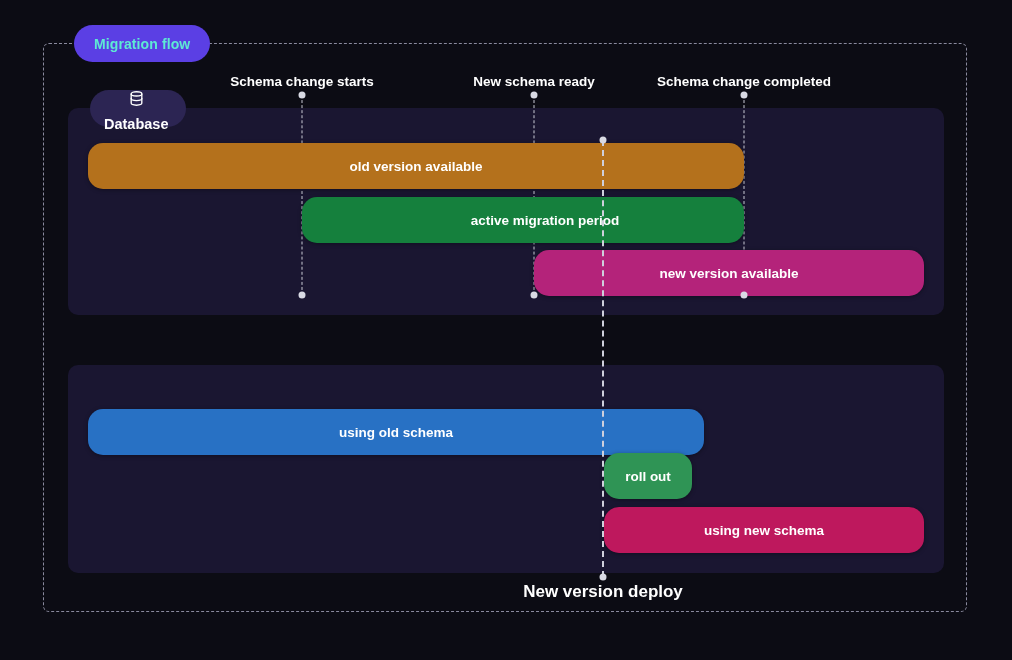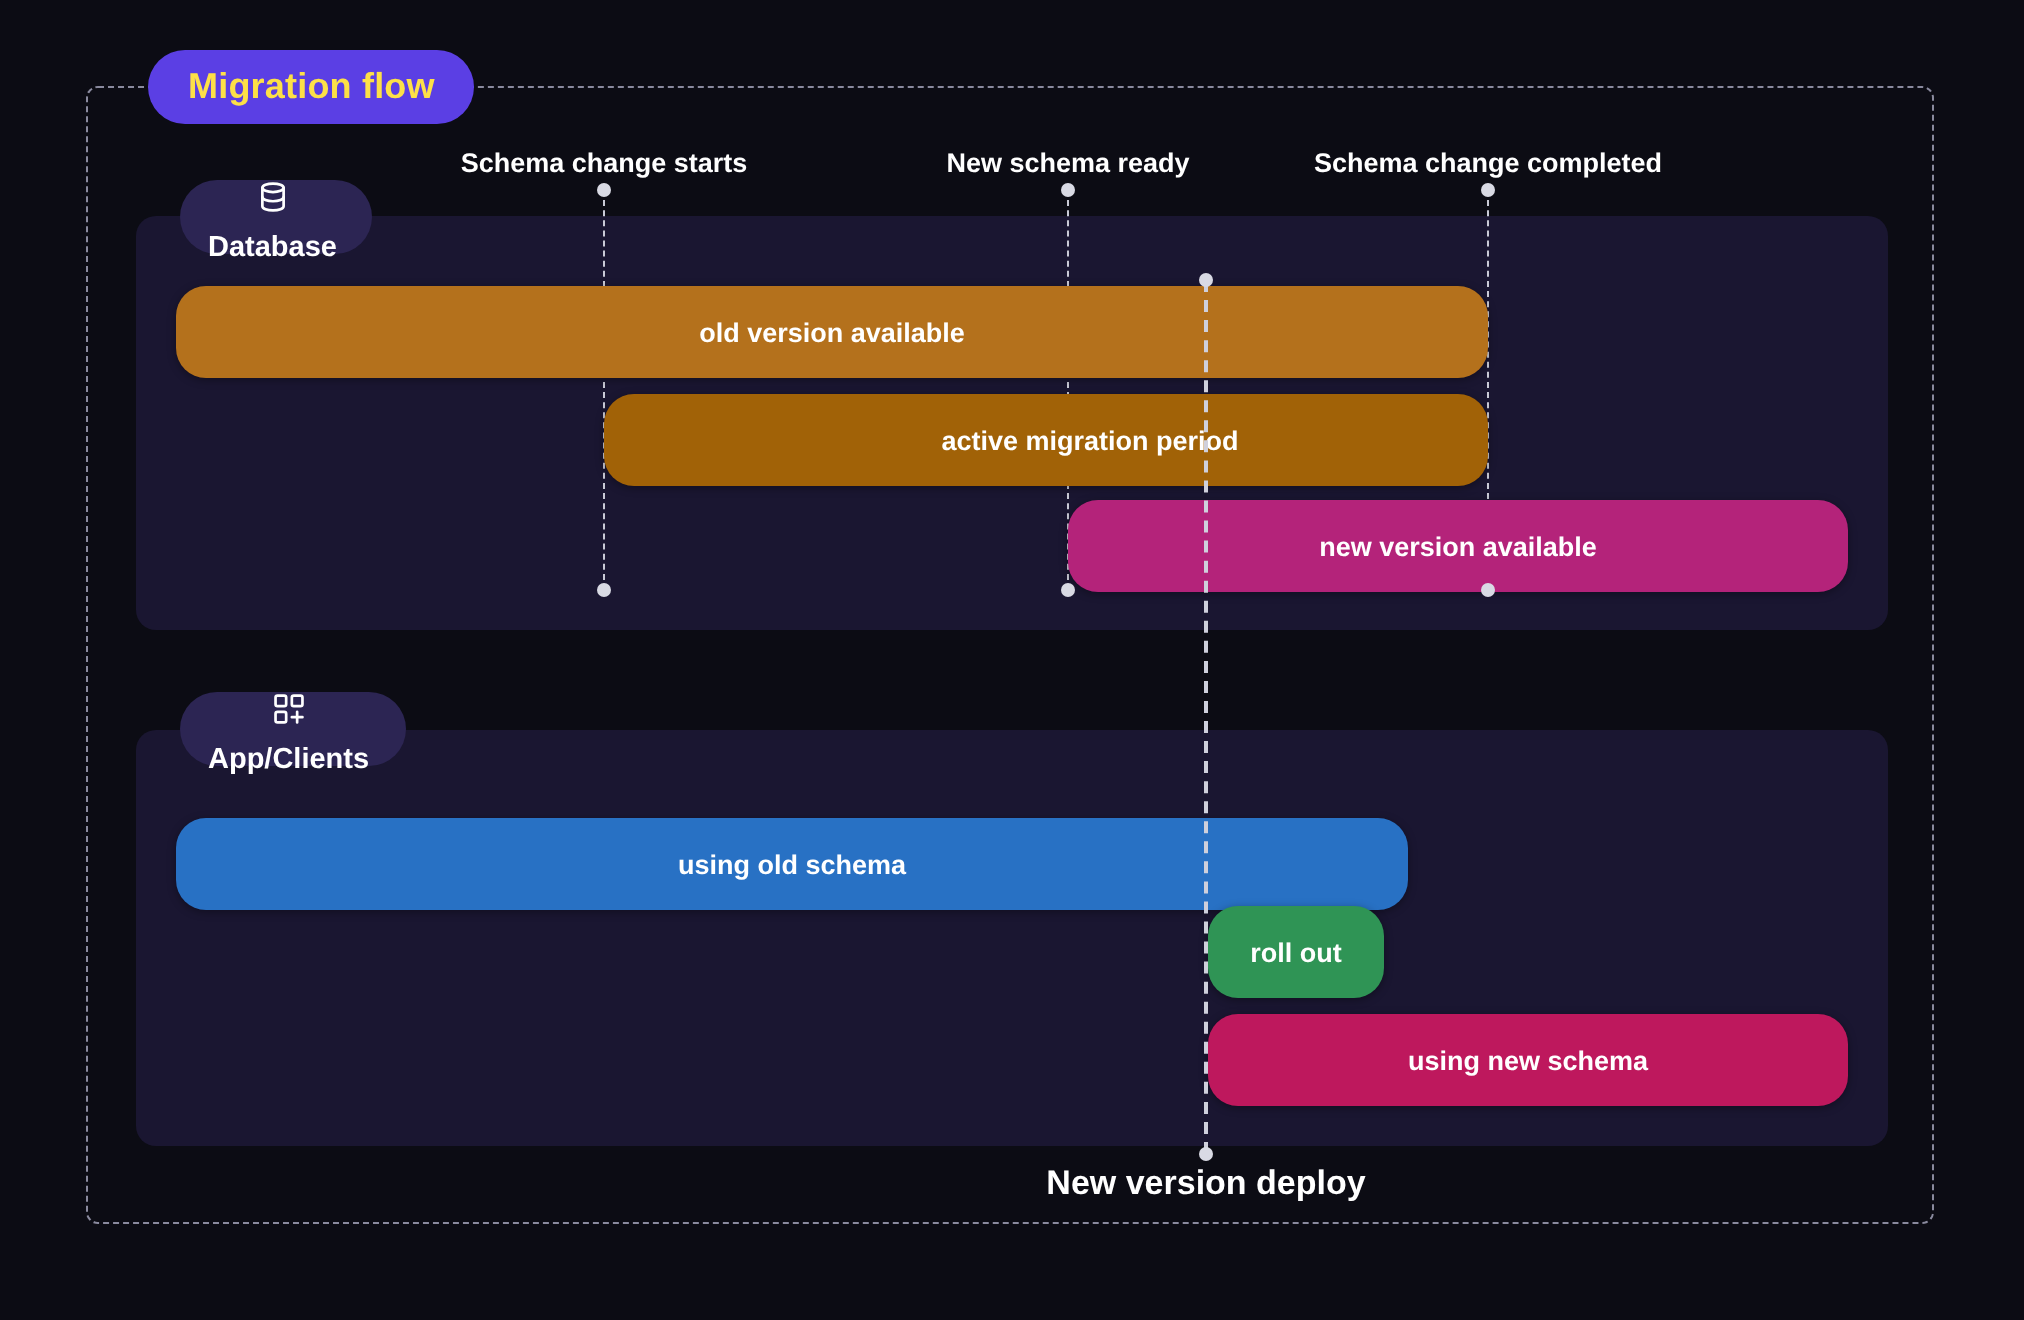--- a/index.html
+++ b/index.html
@@ -21,22 +21,22 @@
 
   
   .flow-title {
     position: absolute;
     left: 74px; top: 25px;
     height: 37px;
     padding: 0 20px;
     display: flex; align-items: center;
     background: #5b3fe4;
     border-radius: 19px;
-    color: #fde047;
-    font-size: 18px;
+    color: #5eead4;
+    font-size: 14px;
     font-weight: bold;
     letter-spacing: .1px;
     z-index: 40;
   }
 
   
   .lane {
     position: absolute;
     left: 68px; width: 876px;
     background: #1a1631;
@@ -145,31 +145,20 @@
     <span>
       <svg width="17" height="17" viewBox="0 0 24 24" fill="none" stroke="#ffffff" stroke-width="1.9" stroke-linecap="round">
         <ellipse cx="12" cy="5.5" rx="7.5" ry="3"></ellipse>
         <path d="M4.5 5.5v13c0 1.66 3.36 3 7.5 3s7.5-1.34 7.5-3v-13"></path>
         <path d="M4.5 12c0 1.66 3.36 3 7.5 3s7.5-1.34 7.5-3"></path>
       </svg>
     </span>
     <span>Database</span>
   </div>
 
-  <div class="lane-badge" id="badge-app">
-    <span>
-      <svg width="17" height="17" viewBox="0 0 24 24" fill="none" stroke="#ffffff" stroke-width="1.9" stroke-linecap="round">
-        <rect x="2.5" y="2.5" width="7.5" height="7.5" rx="1.4"></rect>
-        <rect x="14" y="2.5" width="7.5" height="7.5" rx="1.4"></rect>
-        <rect x="2.5" y="14" width="7.5" height="7.5" rx="1.4"></rect>
-        <path d="M17.75 14v7.5M14 17.75h7.5"></path>
-      </svg>
-    </span>
-    <span>App/Clients</span>
-  </div>
 
   <div id="dynamic-layer">
       <div class="milestone" style="left: 302px; top: 74px;">
         <div class="ms-label">Schema change starts</div>
       </div>
       <div class="vline" style="left: 302px; top: 95px; height: 200px;"></div>
       <div class="vdot" style="left: 302px; top: 95px;"></div>
       <div class="vdot" style="left: 302px; top: 295px;"></div>
       <div class="milestone" style="left: 534px; top: 74px;">
         <div class="ms-label">New schema ready</div>
@@ -183,21 +172,21 @@
       <div class="vline" style="left: 744px; top: 95px; height: 200px;"></div>
       <div class="vdot" style="left: 744px; top: 95px;"></div>
       <div class="vdot" style="left: 744px; top: 295px;"></div>
       <div class="deploy-line" style="left: 603px;"></div>
       <div class="vdot" style="left: 603px; top: 140px; z-index: 32;"></div>
       <div class="vdot" style="left: 603px; top: 577px; z-index: 32;"></div>
       <div class="deploy-label" style="left: 603px;">New version deploy</div>
       <div class="bar" style="left: 88px; top: 143px; width: 656px; background: rgb(180, 113, 28);">
         <span>old version available</span>
       </div>
-      <div class="bar" style="left: 302px; top: 197px; width: 442px; background: #a16207; padding-left: 44px;">
+      <div class="bar" style="left: 302px; top: 197px; width: 442px; background: #15803d; padding-left: 44px;">
         <span>active migration period</span>
       </div>
       <div class="bar" style="left: 534px; top: 250px; width: 390px; background: rgb(180, 35, 122);">
         <span>new version available</span>
       </div>
       <div class="bar" style="left: 88px; top: 399px; width: 616px; background: rgb(40, 113, 196); margin-top: 10px;">
         <span>using old schema</span>
       </div>
       <div class="bar" style="left: 604px; top: 453px; width: 88px; background: rgb(47, 148, 85);">
         <span>roll out</span>

